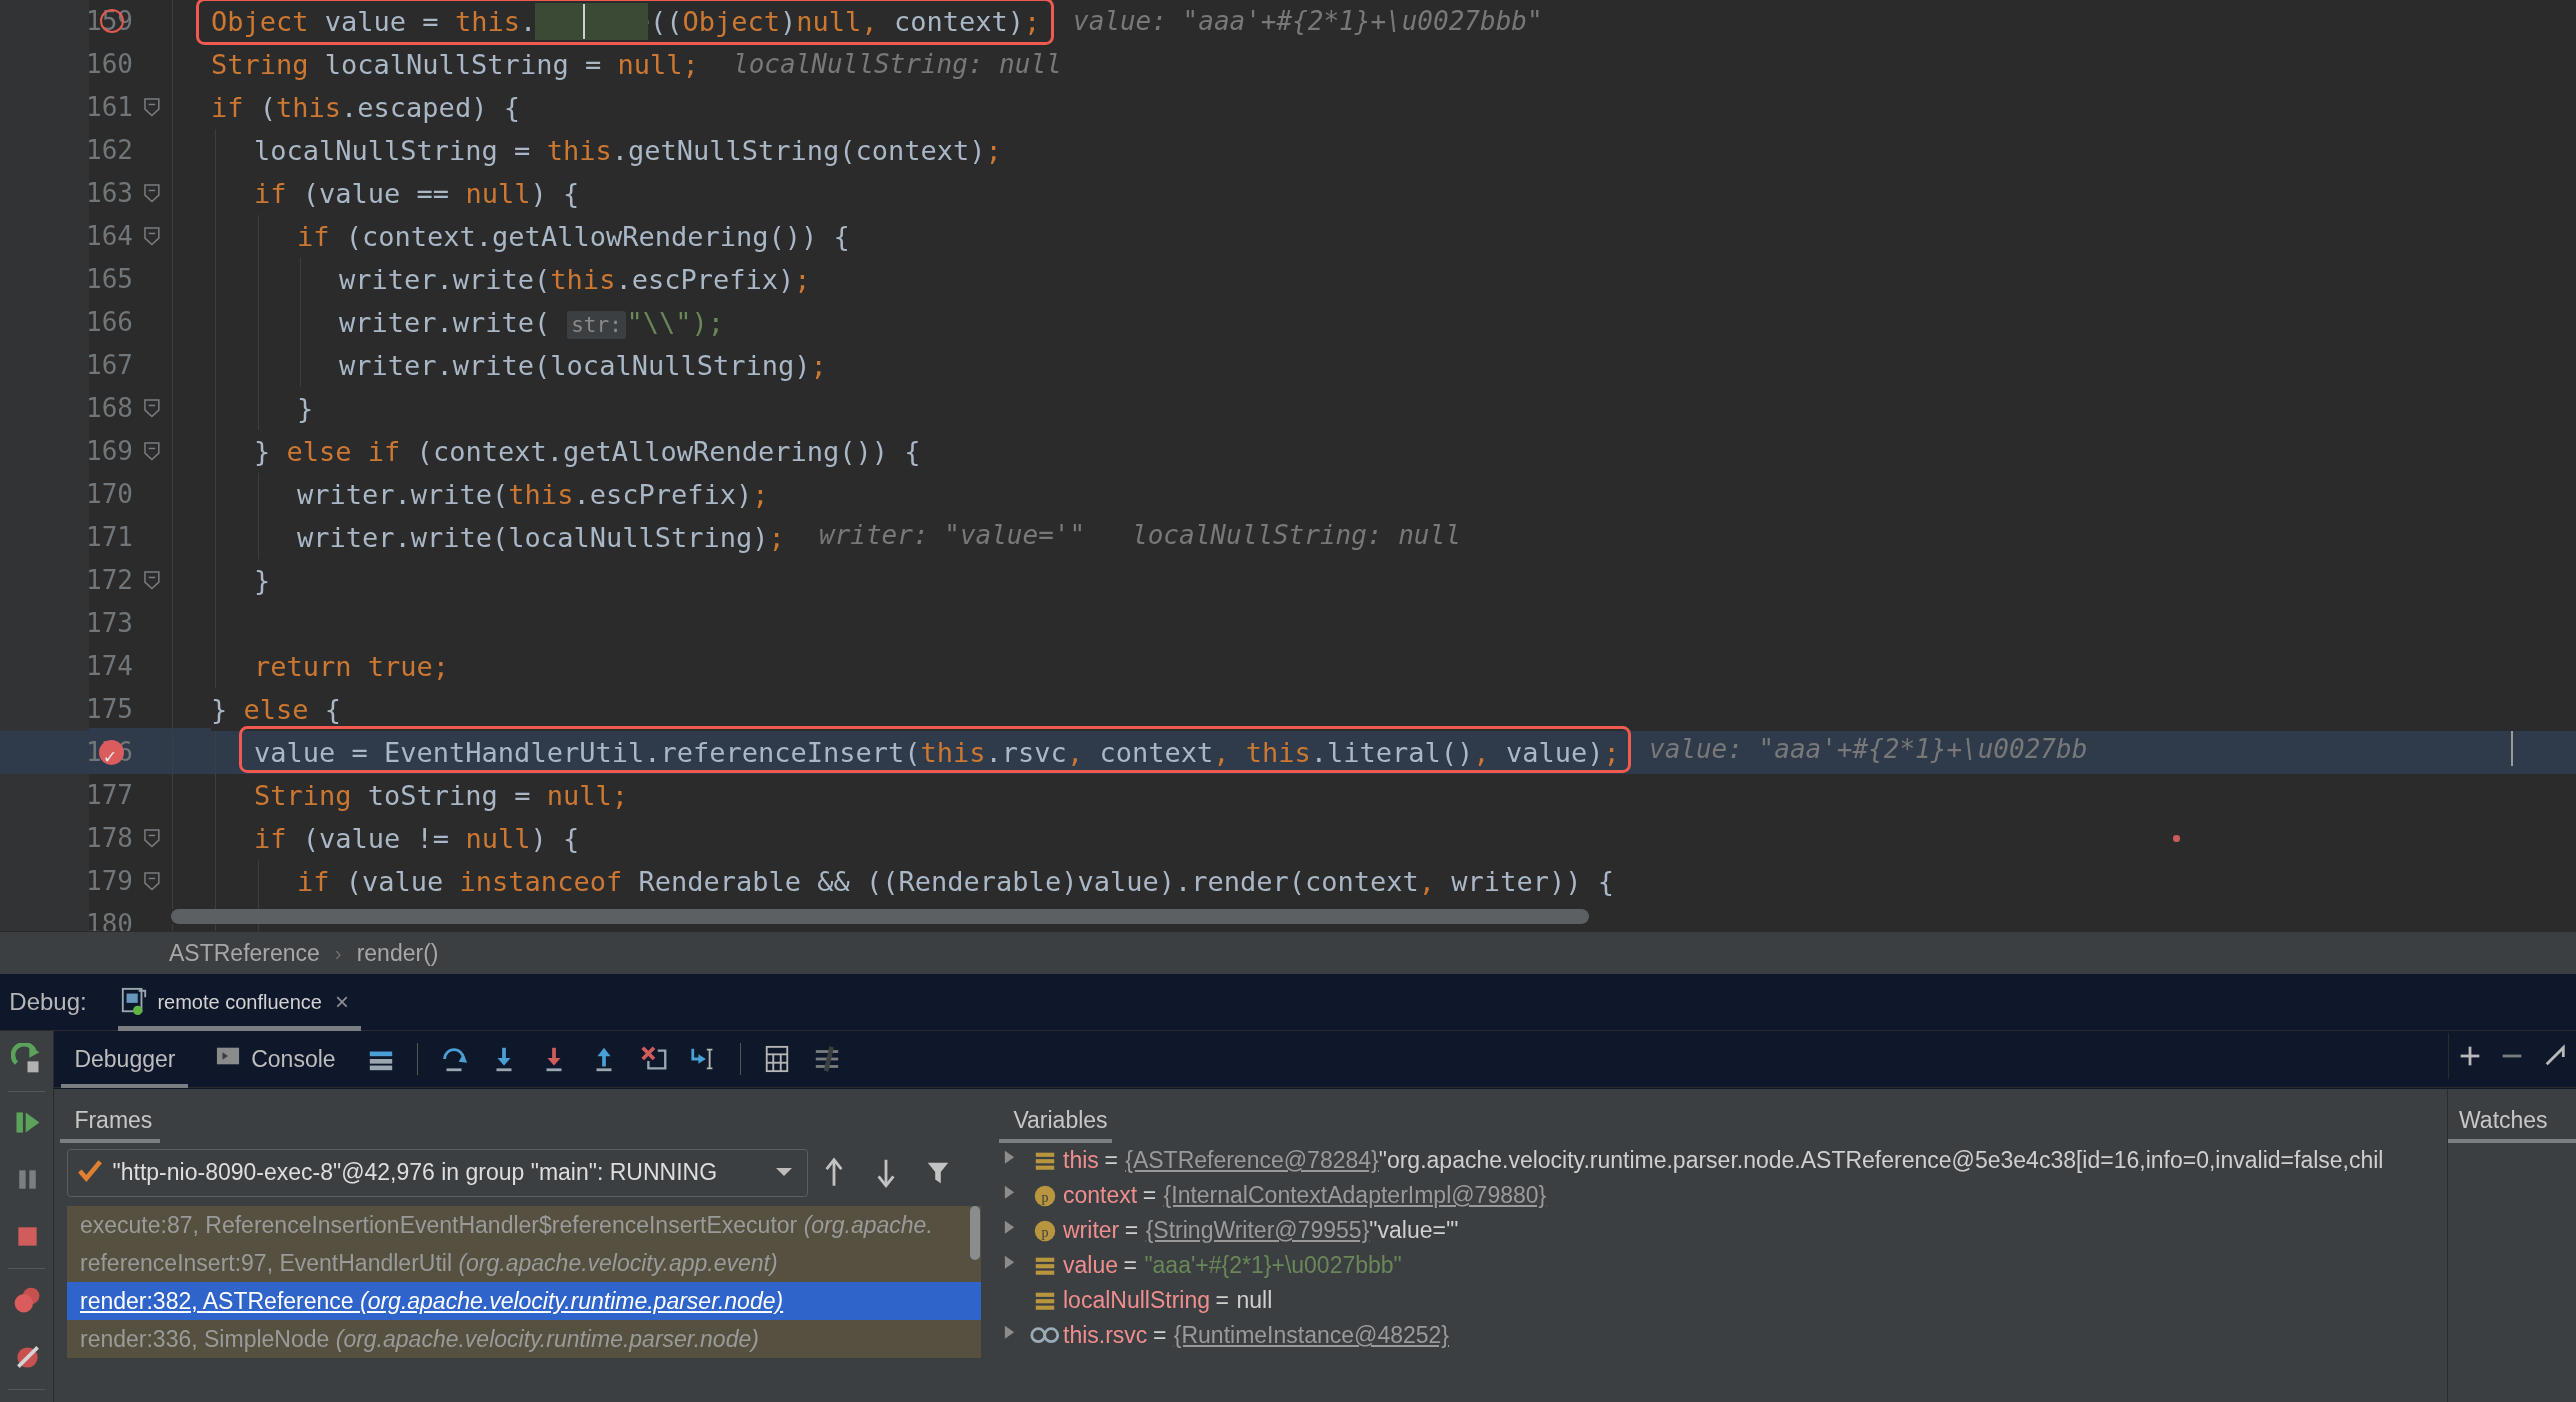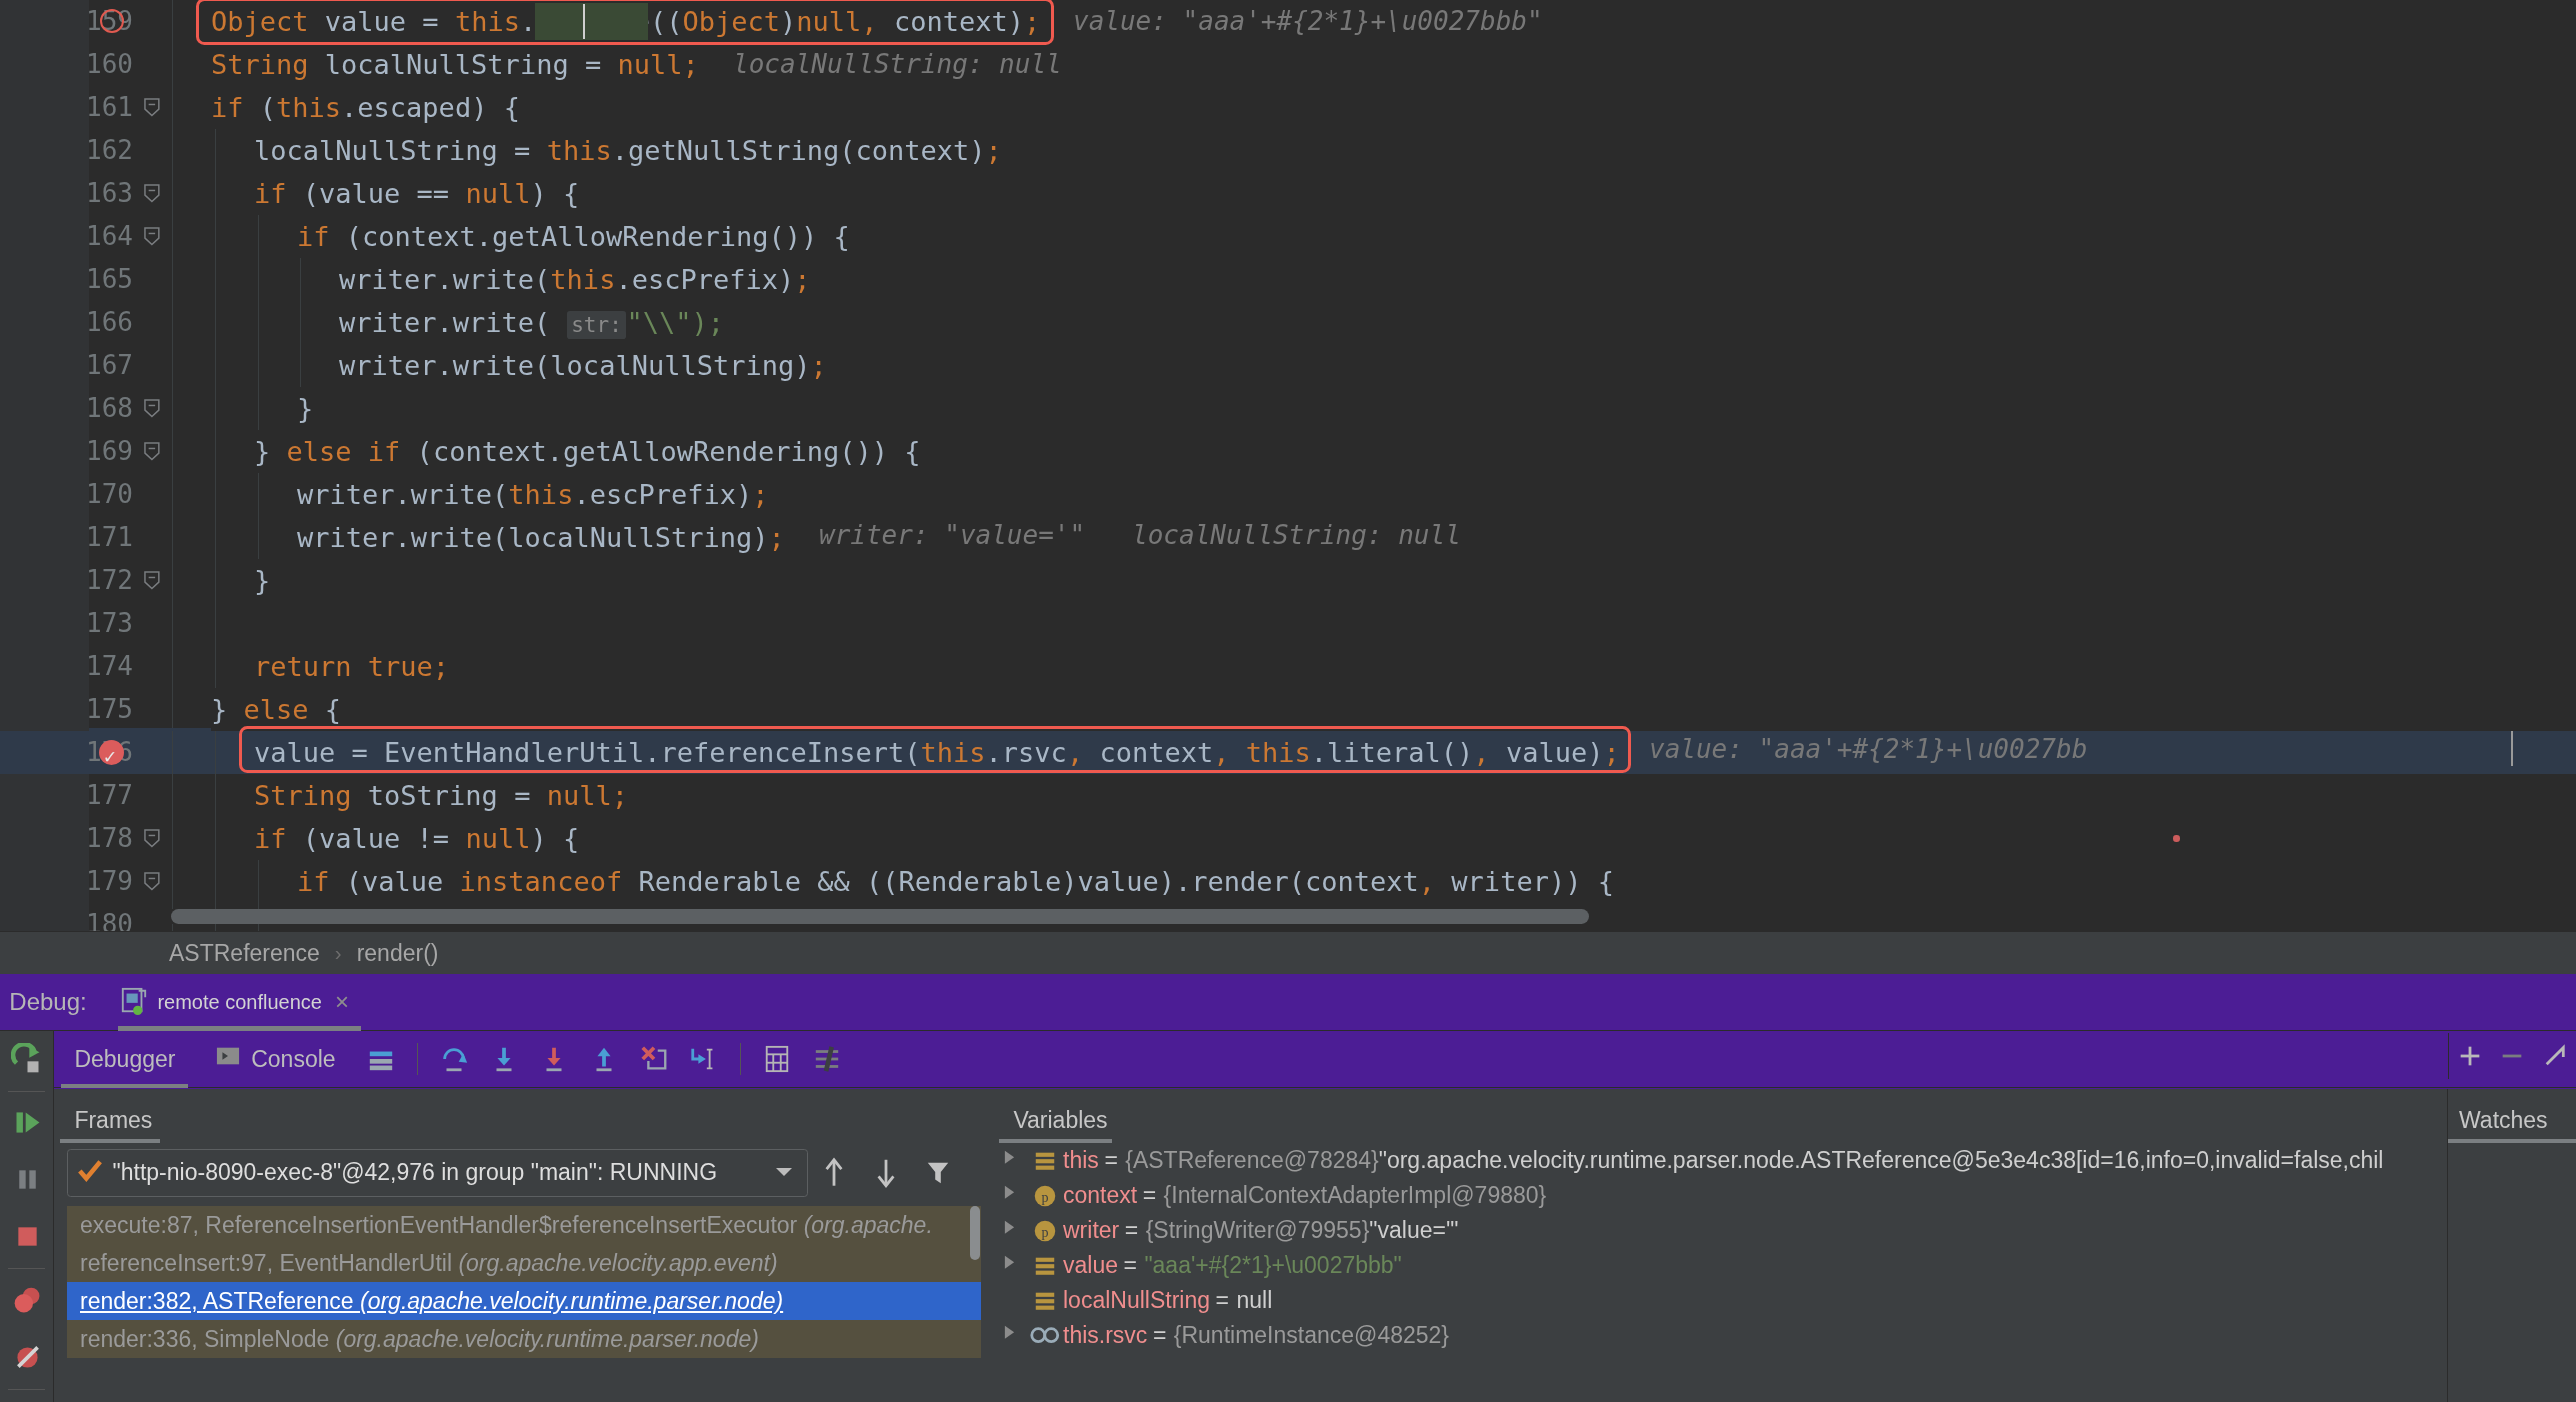--- a/index.html
+++ b/index.html
@@ -138,21 +138,21 @@
     border-top: 0.9px solid #2b2b2b;
     display: flex; align-items: center;
     padding-left: 169px;
     font-size: 23px; color: #a7a7a7;
   }
   #breadcrumb .sep { margin: 0 15px; color: #6e6e6e; font-size: 20.4px; }
 
   
   #debug-window {
     position: absolute; left: 0; top: 974px; width: 2576px; height: 429px;
-    background: #4c1d95;
+    background: #0f172a;
   }
   #debug-header {
     position: absolute; left: 0; top: 0; width: 2576px; height: 57px;
     display: flex; align-items: center;
     border-bottom: 0.9px solid #2b2b2b;
   }
   #debug-label {
     margin-left: 9.3px; color: #b6b6b6; font-size: 24px;
   }
   #debug-tab {
@@ -283,21 +283,21 @@
     font-size: 23px;
     white-space: nowrap; overflow: hidden;
   }
   .var-expander {
     width: 33px; flex: 0 0 33px; text-align: center;
     color: #8c8c8c; font-size: 16.7px;
   }
   .var-icon { flex: 0 0 37px; display: flex; align-items: center; justify-content: center; }
   .var-name { color: #f08e8e; margin-right: 5.6px; }
   .var-eq { color: #cfcfcf; margin-right: 7.4px; }
-  .var-ref { color: #9a9a9a; }
+  .var-ref { color: #9a9a9a; text-decoration: underline; }
   .var-str { color: #6a8759; }
   .var-null { color: #cfcfcf; }
   .var-tostring { color: #cfcfcf; }
 
   #var-actions {
     position: absolute; right: 0; top: 59px;
     width: 128px; height: 46px;
     display: flex; align-items: center; justify-content: flex-start;
     border-left: 0.9px solid #2b2b2b;
   }

